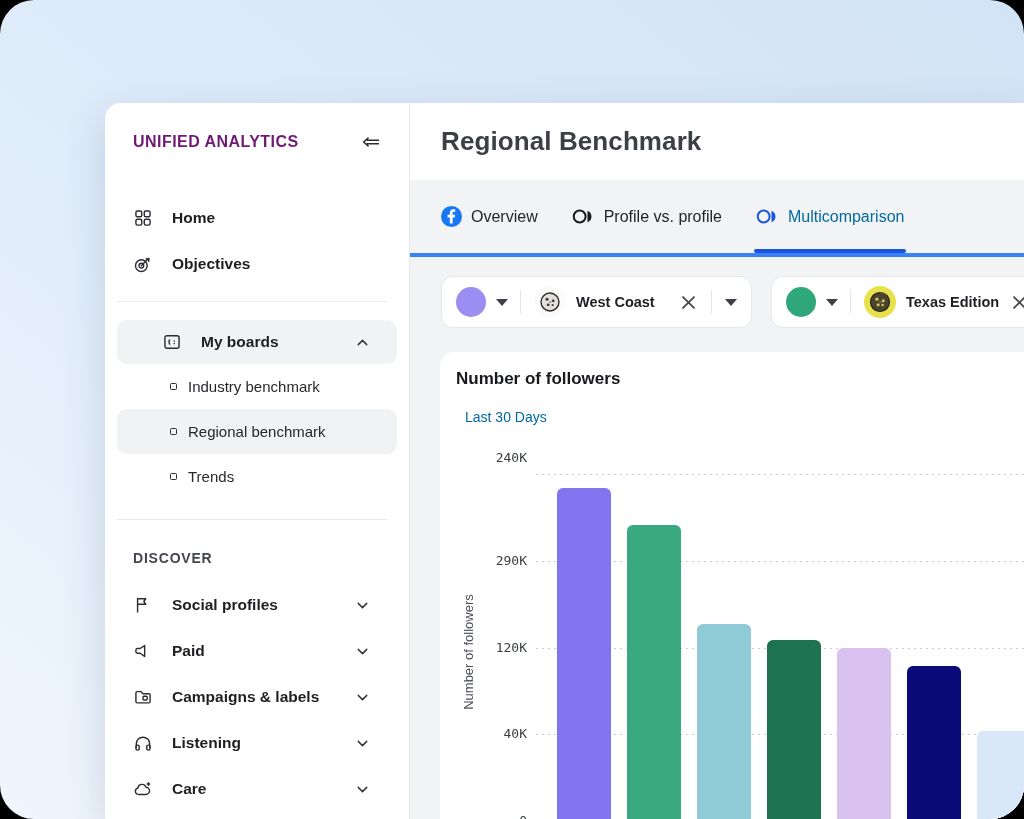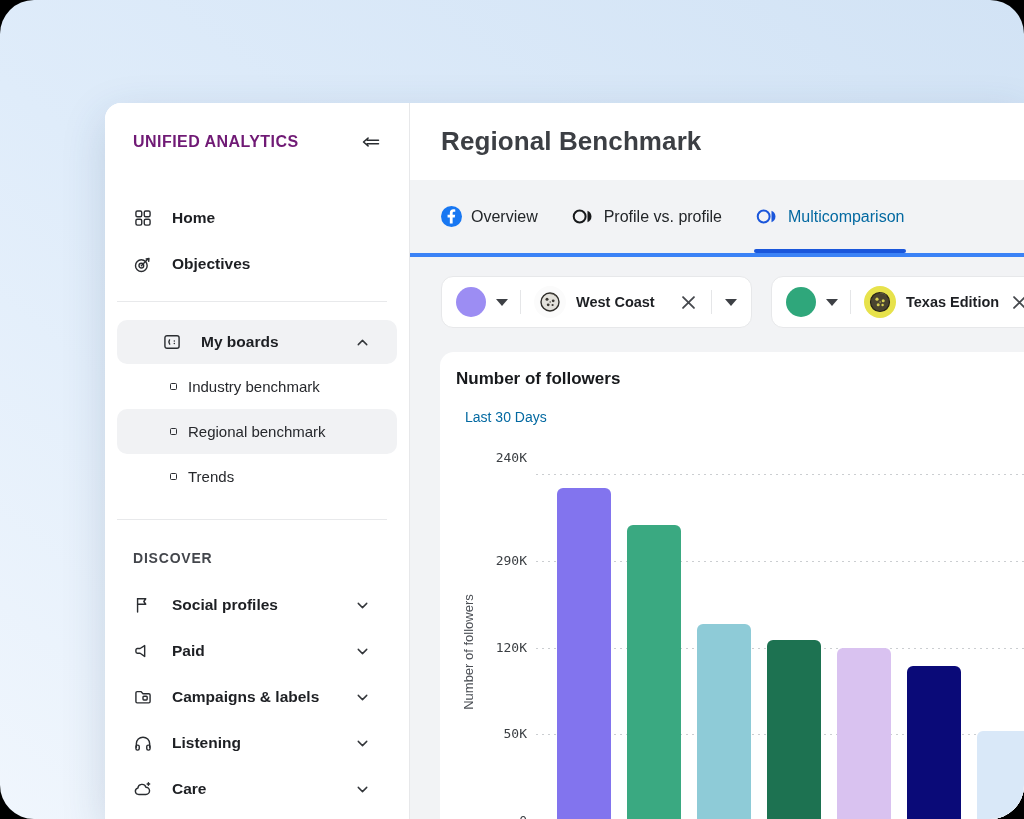--- a/index.html
+++ b/index.html
@@ -275,21 +275,21 @@
           <div id="chart-sub">Last 30 Days</div>
           <div id="ylabel">Number of followers</div>
           <div id="plot" style="position:absolute;inset:0;">
               <div class="gridline" style="top: 122px;"></div>
               <div class="tick" style="top: 98px;">240K</div>
               <div class="gridline" style="top: 208.75px;"></div>
               <div class="tick" style="top: 200.75px;">290K</div>
               <div class="gridline" style="top: 295.5px;"></div>
               <div class="tick" style="top: 287.5px;">120K</div>
               <div class="gridline" style="top: 382.25px;"></div>
-              <div class="tick" style="top: 374.25px;">50K</div>
+              <div class="tick" style="top: 374.25px;">40K</div>
               <div class="tick" style="top: 461px;">0</div>
               <div class="bar" style="left: 117px; top: 136.458px; height: 332.542px; width: 54px; background: rgb(130, 116, 238);"></div>
               <div class="bar" style="left: 187px; top: 172.604px; height: 296.396px; width: 54px; background: rgb(58, 169, 129);"></div>
               <div class="bar" style="left: 257px; top: 272.367px; height: 196.633px; width: 54px; background: rgb(142, 203, 215);"></div>
               <div class="bar" style="left: 327px; top: 288.271px; height: 180.729px; width: 54px; background: rgb(29, 114, 81);"></div>
               <div class="bar" style="left: 397px; top: 295.5px; height: 173.5px; width: 54px; background: rgb(217, 194, 240);"></div>
               <div class="bar" style="left: 467px; top: 314.296px; height: 154.704px; width: 54px; background: rgb(10, 10, 120);"></div>
               <div class="bar" style="left: 537px; top: 379.358px; height: 89.6417px; width: 54px; background: rgb(217, 232, 248);"></div>
             </div>
         </div>

